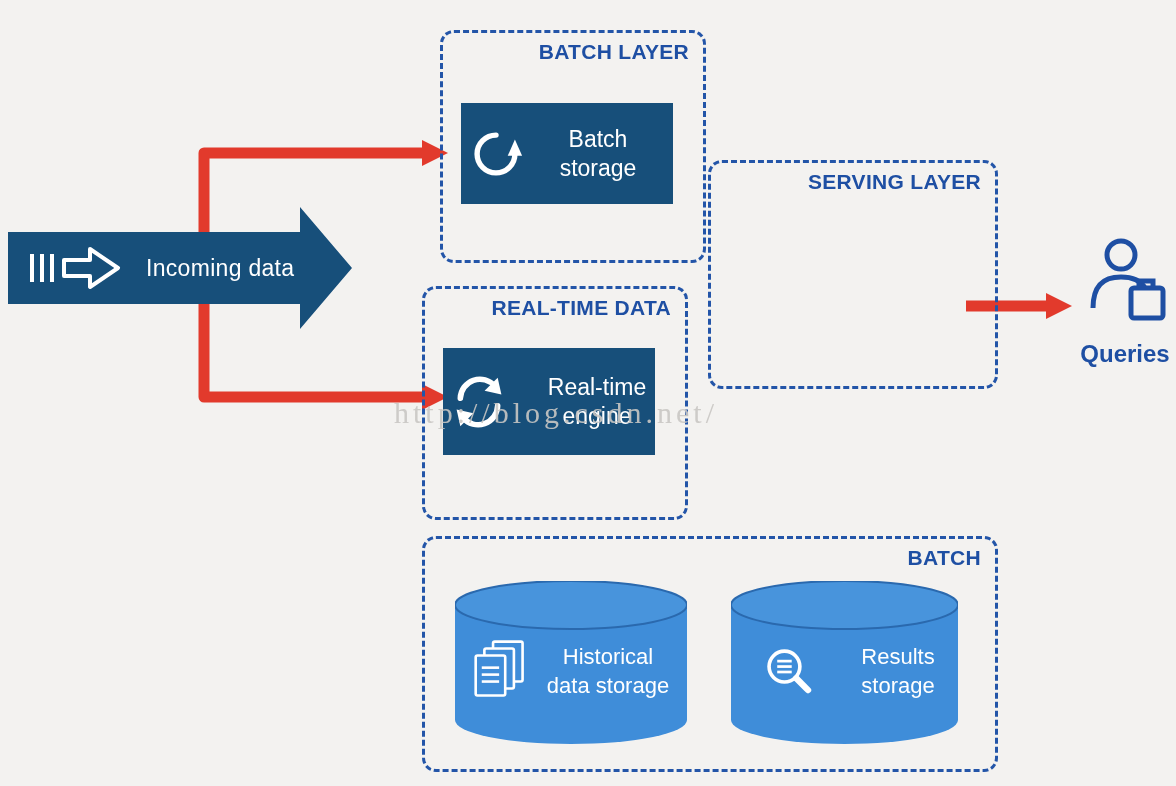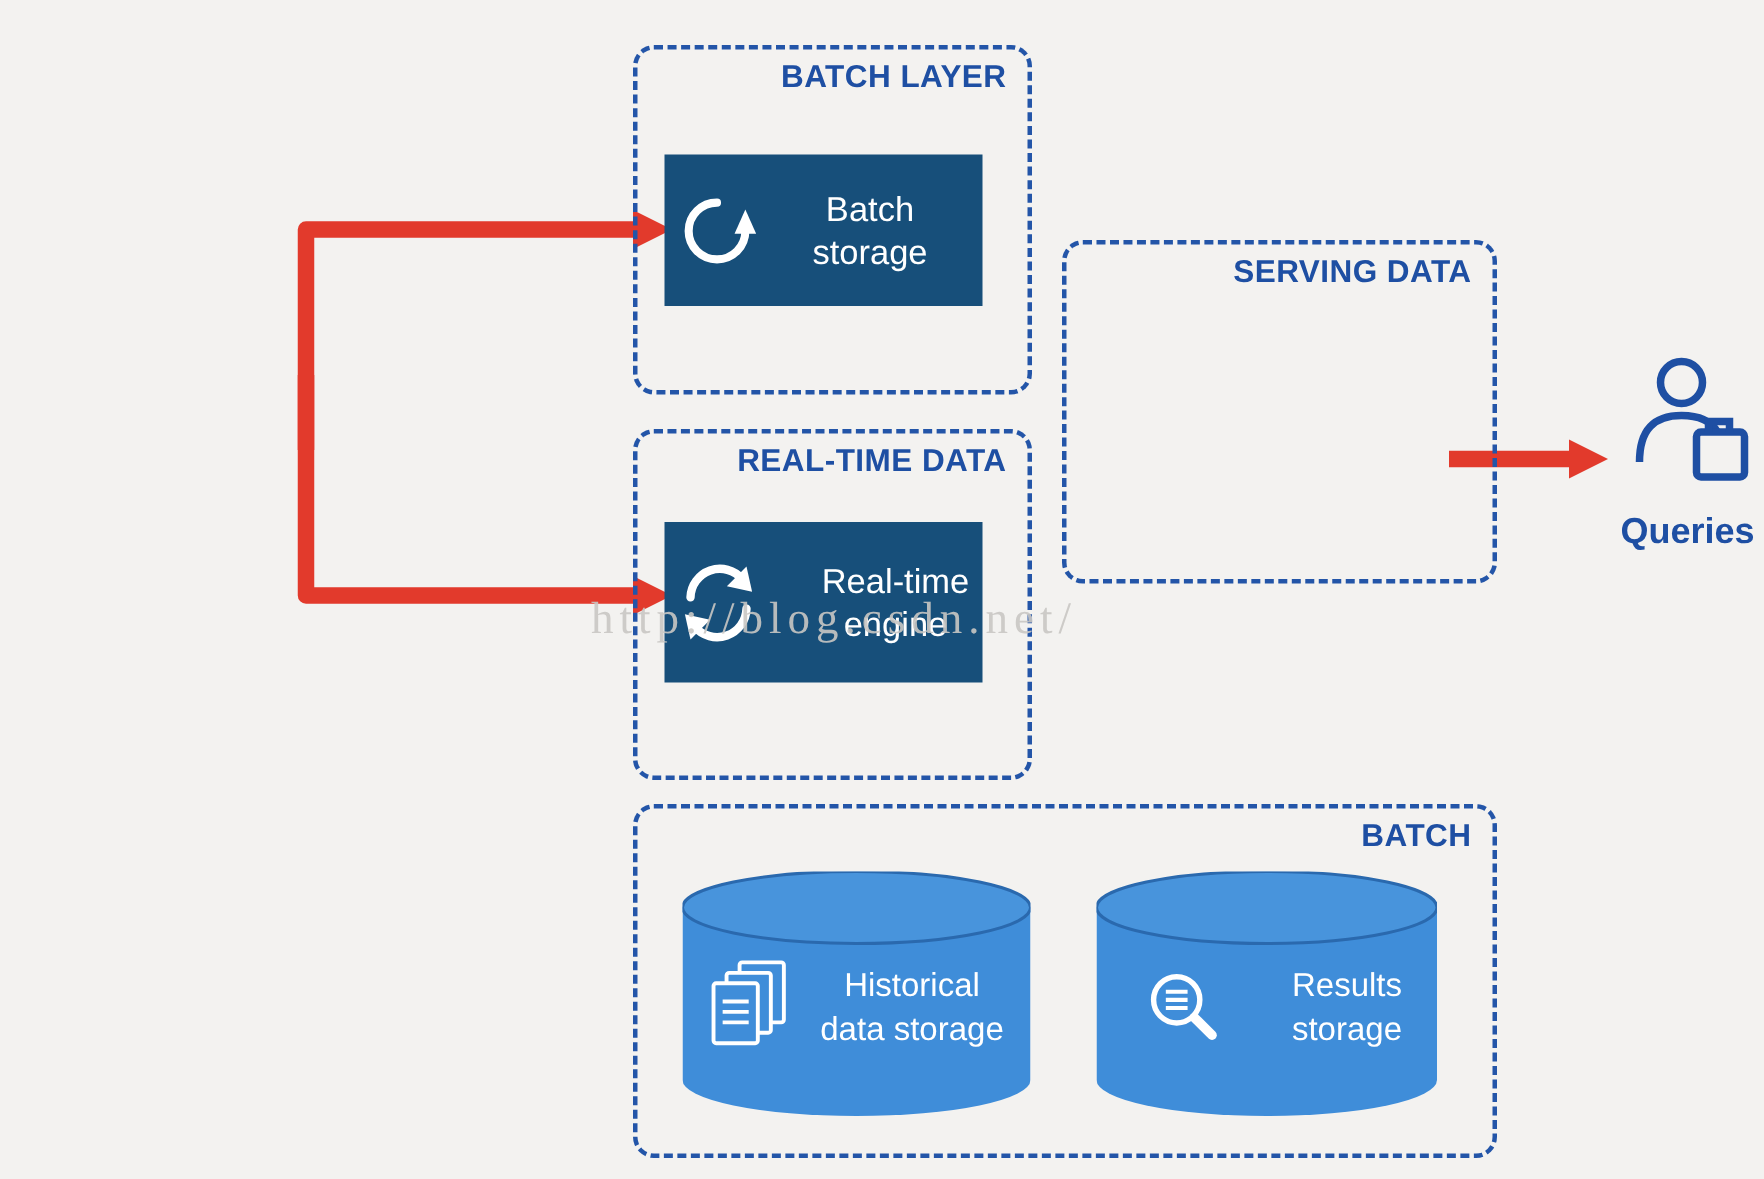--- a/index.html
+++ b/index.html
@@ -29,21 +29,21 @@
   
   .dashed-box {
     position: absolute; border: 3px dashed #2355a8; border-radius: 14px;
     z-index: 2;
   }
   .layer-title {
     position: absolute; top: 7px; right: 14px;
     color: #1e4fa3; font-weight: bold; font-size: 21px; letter-spacing: 0.3px;
     white-space: nowrap;
   }
-  .box-batch    { left: 422px; top: 30px;  width: 266px; height: 233px; }
+  .box-batch    { left: 440px; top: 30px;  width: 266px; height: 233px; }
   .box-realtime { left: 422px; top: 286px; width: 266px; height: 234px; }
   .box-serving  { left: 708px; top: 160px; width: 290px; height: 229px; }
   .box-data     { left: 422px; top: 536px; width: 576px; height: 236px; }
 
   
   .engine {
     position: absolute; background: #174f7a; color: #fff;
     display: flex; align-items: center; gap: 8px; padding: 0 8px;
   }
   .engine-label { flex: 1; text-align: center; font-size: 23px; line-height: 1.25; }
@@ -84,20 +84,33 @@
     <defs>
       <marker id="rh" markerUnits="userSpaceOnUse" markerWidth="30" markerHeight="30" refX="2" refY="15" orient="auto">
         <path d="M0,2 L26,15 L0,28 Z" fill="#e23a2c"></path>
       </marker>
     </defs>
     <path class="red-line" d="M 204 300 L 204 153 L 424 153" marker-end="url(#rh)"></path>
     <path class="red-line" d="M 204 250 L 204 397 L 424 397" marker-end="url(#rh)"></path>
     <path class="red-line" d="M 966 306 L 1048 306" marker-end="url(#rh)"></path>
   </svg>
 
+  <div class="incoming">
+    <span class="engine-icon">
+      <svg width="104" height="48" viewBox="0 0 104 48">
+        <g stroke="#ffffff" stroke-width="4" fill="none">
+          <line x1="4" y1="10" x2="4" y2="38"></line>
+          <line x1="14" y1="10" x2="14" y2="38"></line>
+          <line x1="24" y1="10" x2="24" y2="38"></line>
+          <path d="M36 16 H62 V5 L90 24 L62 43 V32 H36 Z" stroke-linejoin="round"></path>
+        </g>
+      </svg>
+    </span>
+    <span class="incoming-label">Incoming data</span>
+  </div>
 
   <div class="dashed-box box-batch">
     <div class="layer-title">BATCH LAYER</div>
     <div class="engine eng-batch">
       <span class="engine-icon">
         <svg width="54" height="54" viewBox="0 0 60 60">
           <path d="M 30 9 A 21 21 0 1 0 51 30" fill="none" stroke="#ffffff" stroke-width="6" stroke-linecap="round"></path>
           <path d="M 43 32 L 59 32 L 51 14 Z" fill="#ffffff"></path>
         </svg>
       </span>
@@ -116,21 +129,21 @@
             <path d="M 50 34 A 21 21 0 0 1 13 47" fill="none" stroke="#ffffff" stroke-width="6" stroke-linecap="round"></path>
             <path d="M 10 56 L 6 38 L 24 42 Z"></path>
           </g>
         </svg>
       </span>
       <span class="engine-label">Real-time engine</span>
     </div>
   </div>
 
   <div class="dashed-box box-serving">
-    <div class="layer-title">SERVING DATA</div>
+    <div class="layer-title">SERVING LAYER</div>
   </div>
 
   <div class="dashed-box box-data">
     <div class="layer-title">BATCH</div>
 
     <div class="cylinder cyl-historical">
       <svg width="232" height="163" viewBox="0 0 232 163">
         <path d="M 0 24 L 0 139 A 116 24 0 0 0 232 139 L 232 24" fill="#3f8dd9"></path>
         <ellipse cx="116" cy="24" rx="116" ry="24" fill="#4894dc" stroke="#2a69ae" stroke-width="2"></ellipse>
       </svg>

